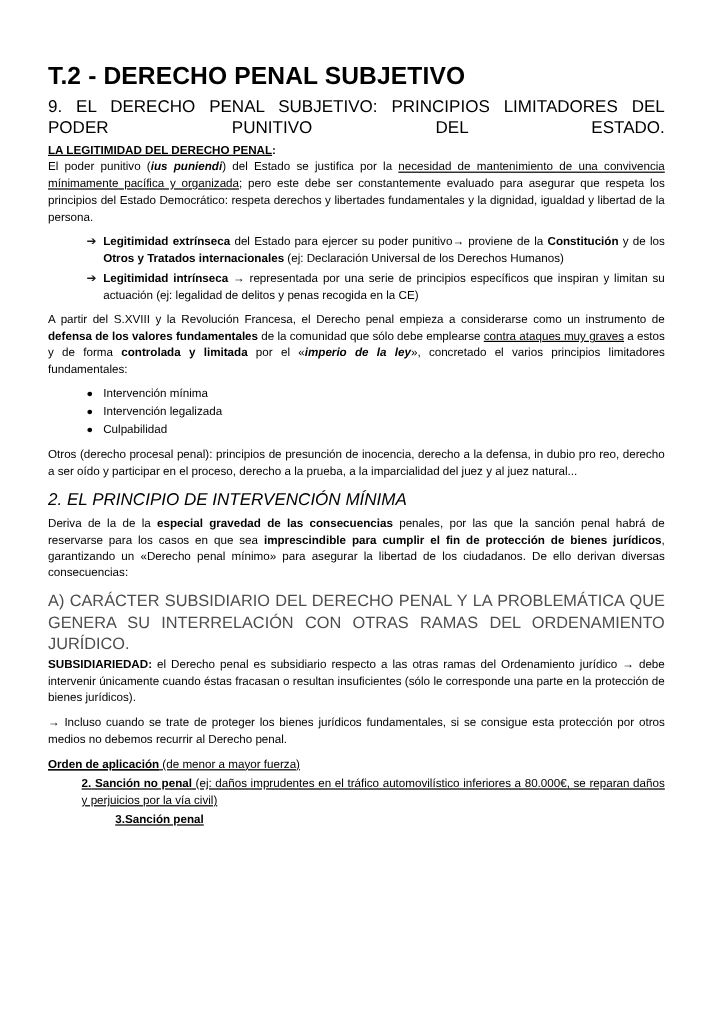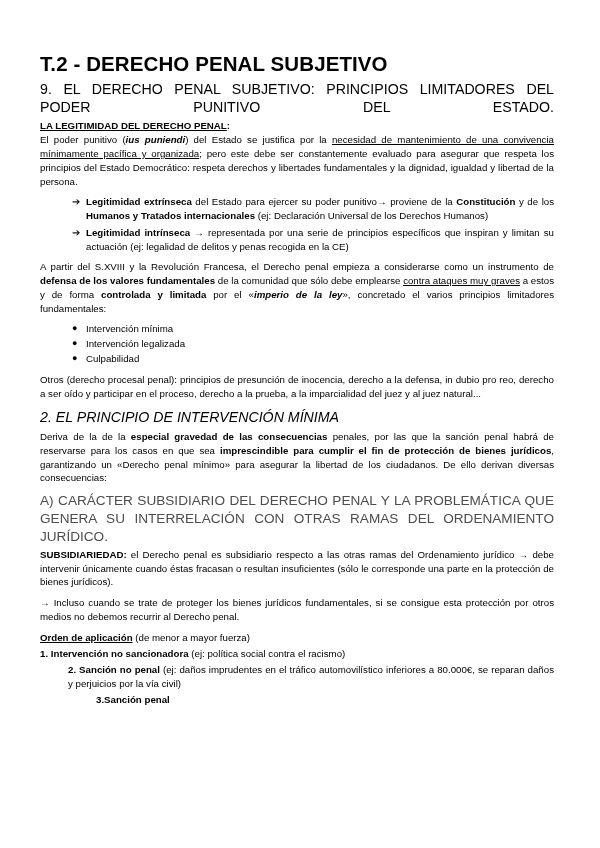--- a/index.html
+++ b/index.html
@@ -99,20 +99,21 @@
   .dot-list li .bullet-dot {
     position: absolute;
     left: -14px;
     top: 0;
     font-size: 9px;
   }
   .num-block {
     font-size: 9.7px;
     line-height: 1.45;
     text-align: justify;
+    text-decoration: underline;
   }
   .indent-1 { padding-left: 0; }
   .indent-2 { padding-left: 28px; }
   .indent-3 { padding-left: 56px; }
   .tight { margin-bottom: 2px; }
   .mt6 { margin-top: 6px; }
   .mt10 { margin-top: 10px; }
   .order-title { font-weight: bold; font-size: 9.7px; }
   .order-note { font-weight: normal; font-size: 9.7px; }
 </style>
@@ -126,21 +127,21 @@
   <h2 class="section-title spread">9. EL DERECHO PENAL SUBJETIVO: PRINCIPIOS LIMITADORES DEL PODER PUNITIVO DEL ESTADO.</h2>
 
   <p>
     <span class="lead-label b u">LA LEGITIMIDAD DEL DERECHO PENAL</span><span class="b">:</span><br>
     <span>El poder punitivo (</span><span class="bi">ius puniendi</span><span>) del Estado se justifica por la </span><span class="u">necesidad de mantenimiento de una convivencia mínimamente pacífica y organizada</span><span>; pero este debe ser constantemente evaluado para asegurar que respeta los principios del Estado Democrático: respeta derechos y libertades fundamentales y la dignidad, igualdad y libertad de la persona.</span>
   </p>
 
   <ul class="arrow-list">
     <li>
       <span class="bullet-arrow">➔</span>
-      <span class="b">Legitimidad extrínseca</span><span> del Estado para ejercer su poder punitivo</span>→<span> proviene de la </span><span class="b">Constitución</span><span> y de los </span><span class="b">Humanos y Tratados internacionales</span><span> (ej: Declaración Universal de los Derechos Humanos)</span>
+      <span class="b">Legitimidad extrínseca</span><span> del Estado para ejercer su poder punitivo</span>→<span> proviene de la </span><span class="b">Constitución</span><span> y de los </span><span class="b">Otros y Tratados internacionales</span><span> (ej: Declaración Universal de los Derechos Humanos)</span>
     </li>
     <li>
       <span class="bullet-arrow">➔</span>
       <span class="b">Legitimidad intrínseca</span><span> → representada por una serie de principios específicos que inspiran y limitan su actuación (ej: legalidad de delitos y penas recogida en la CE)</span>
     </li>
   </ul>
 
   <p>
     <span>A partir del S.XVIII y la Revolución Francesa, el Derecho penal empieza a considerarse como un instrumento de </span><span class="b">defensa de los valores fundamentales</span><span> de la comunidad que sólo debe emplearse </span><span class="u">contra ataques muy graves</span><span> a estos y de forma </span><span class="b">controlada y limitada</span><span> por el «</span><span class="bi">imperio de la ley</span><span>», concretado el varios principios limitadores fundamentales:</span>
   </p>
@@ -164,24 +165,20 @@
   <p>
     <span class="b">SUBSIDIARIEDAD</span><span class="b">:</span><span> el Derecho penal es subsidiario respecto a las otras ramas del Ordenamiento jurídico → debe intervenir únicamente cuando éstas fracasan o resultan insuficientes (sólo le corresponde una parte en la protección de bienes jurídicos).</span>
   </p>
 
   <p>→ Incluso cuando se trate de proteger los bienes jurídicos fundamentales, si se consigue esta protección por otros medios no debemos recurrir al Derecho penal.</p>
 
   <div class="num-block tight mt6">
     <span class="order-title u">Orden de aplicación</span><span class="order-note"> (de menor a mayor fuerza)</span>
   </div>
 
-  <div class="num-block indent-1 tight">
-    <span class="b">1.</span>
-    <span class="b">Intervención no sancionadora</span><span> (ej: política social contra el racismo)</span>
-  </div>
 
   <div class="num-block indent-2 tight">
     <span class="b">2.</span>
     <span class="b">Sanción no penal</span><span> (ej: daños imprudentes en el tráfico automovilístico inferiores a 80.000€, se reparan daños y perjuicios por la vía civil)</span>
   </div>
 
   <div class="num-block indent-3 tight">
     <span class="b">3.</span><span class="b">Sanción penal</span><span></span>
   </div>
 

